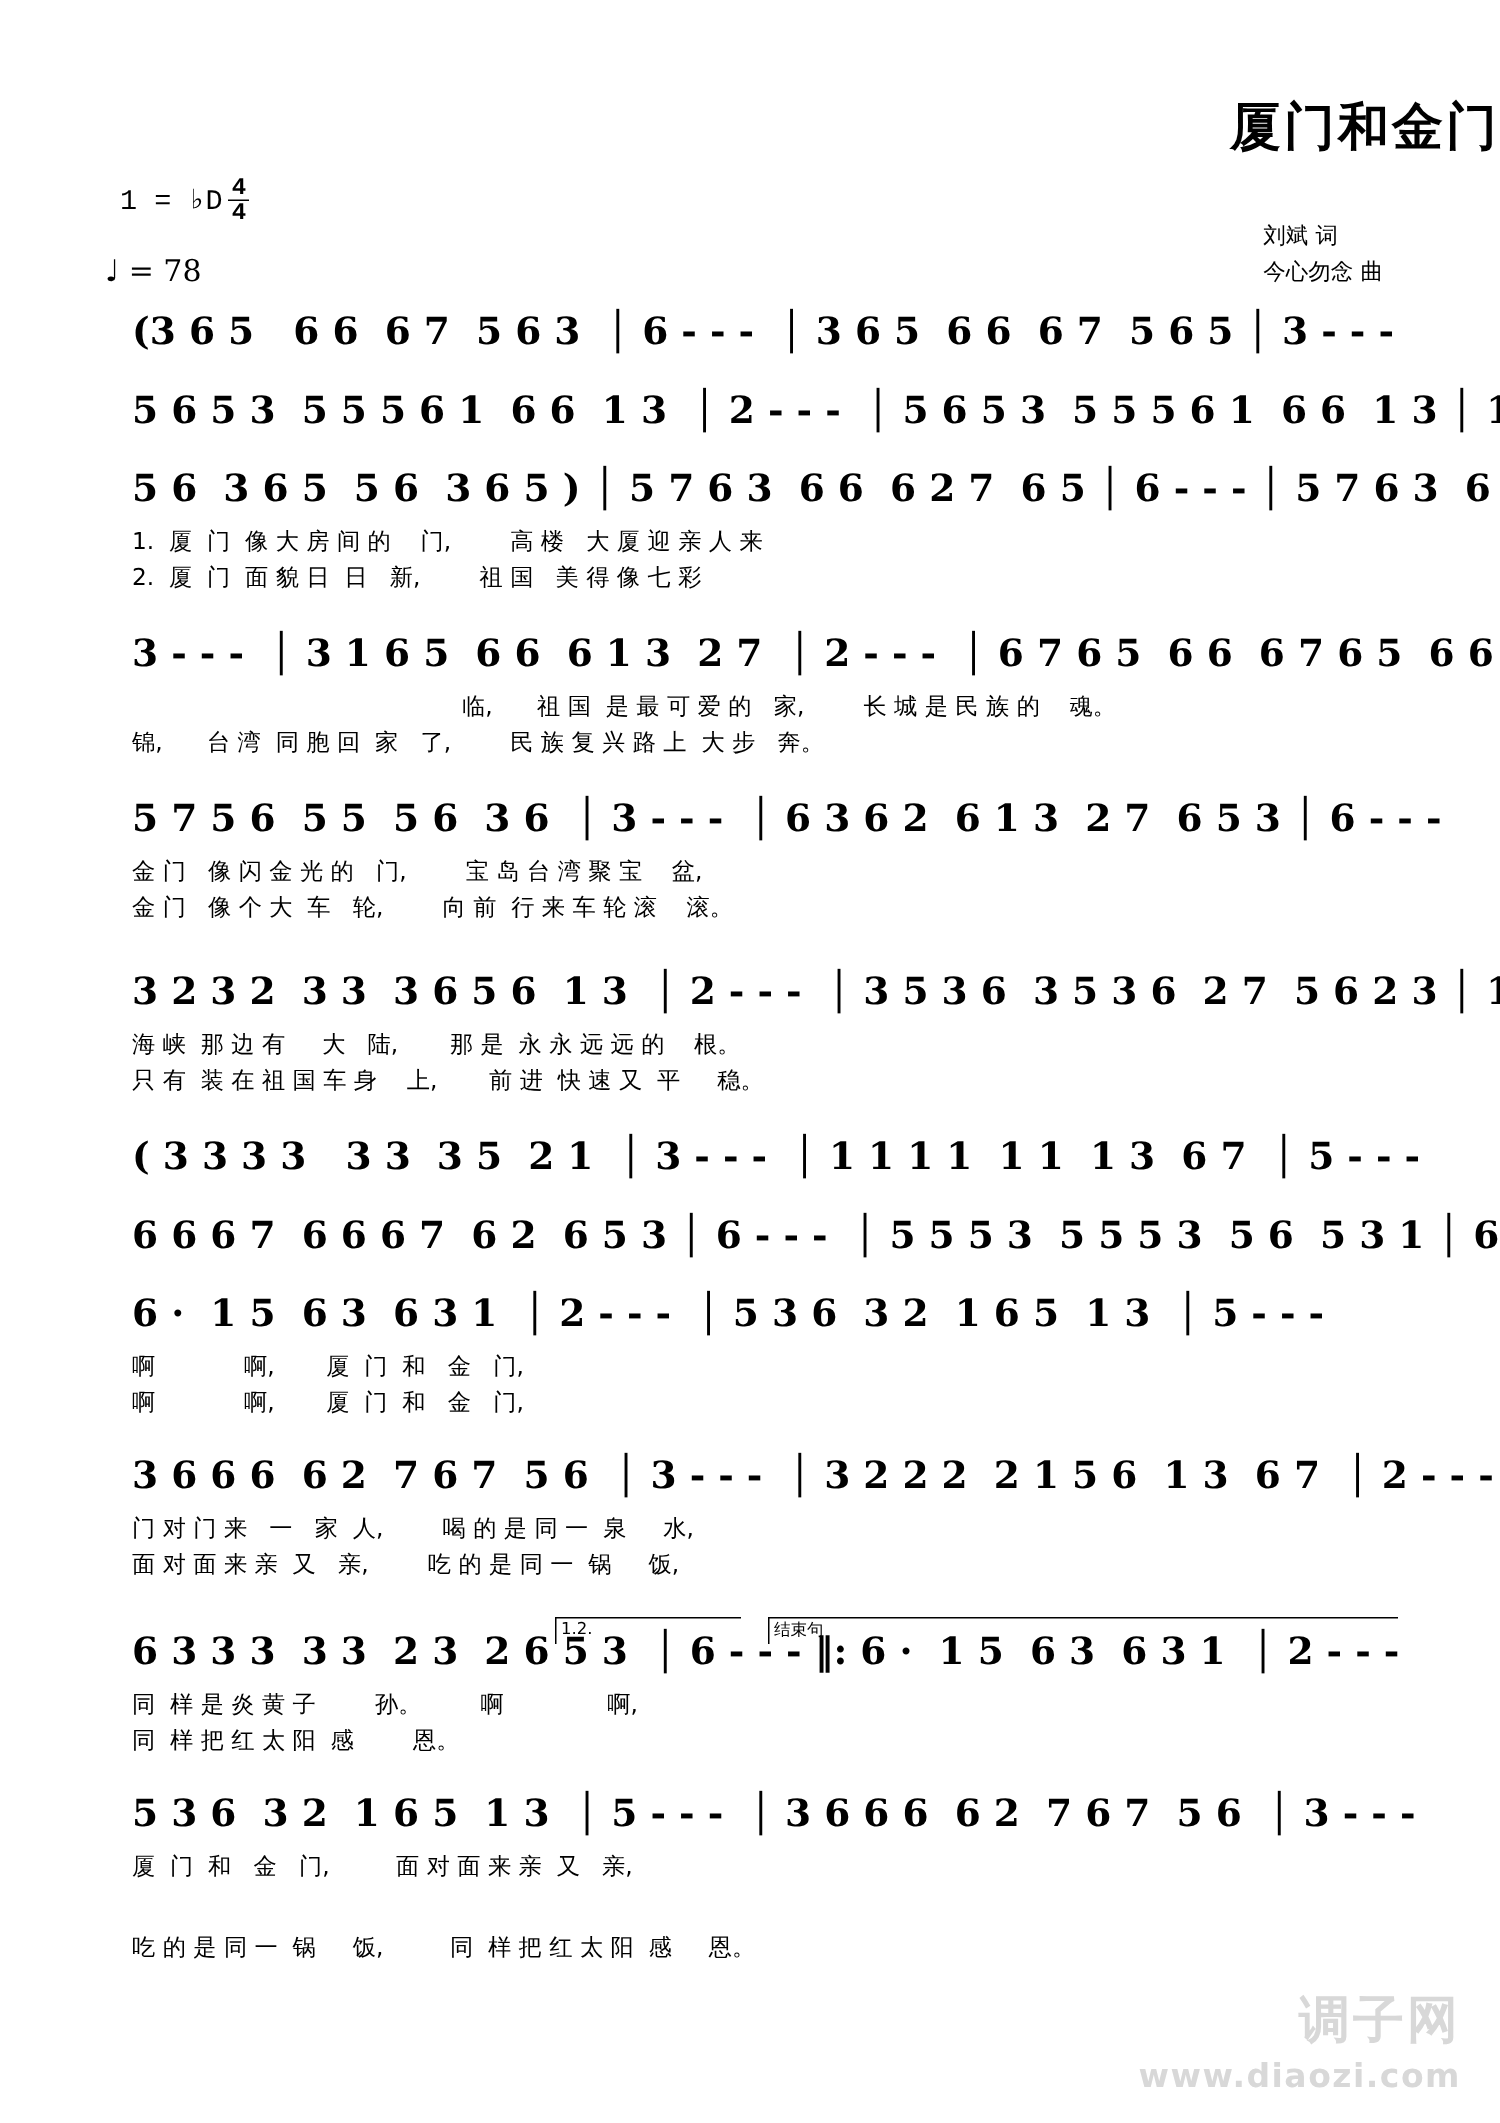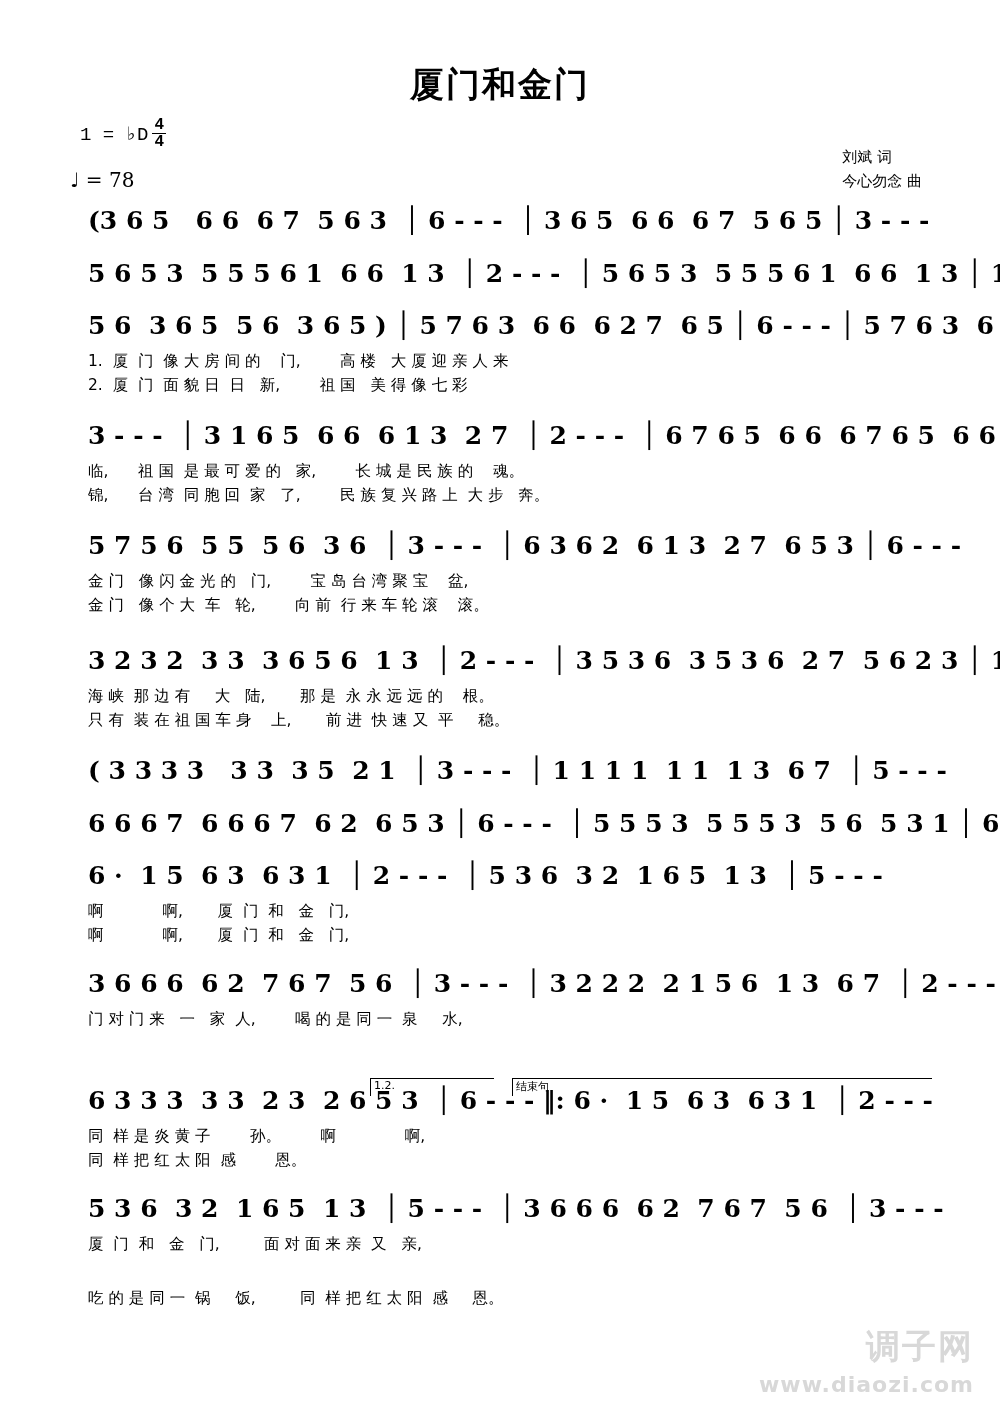--- a/index.html
+++ b/index.html
@@ -19,21 +19,21 @@
     position: relative;
     width: 1000px;
     height: 1415px;
   }
   
   .title {
     position: absolute;
     top: 62px;
     left: 0;
     width: 1000px;
-    text-align: center;
+    text-align: right;
     font-size: 34px;
     font-weight: bold;
     letter-spacing: 2px;
     font-family: "DejaVu Sans", sans-serif;
   }
   
   .keysig {
     position: absolute;
     left: 80px;
     top: 118px;
@@ -141,21 +141,21 @@
   </div>
 
   <div class="sysrow" style="top:310px;">
     <div class="notes">5 6  3 6 5  5 6  3 6 5 ) │ 5 7 6 3  6 6  6 2 7  6 5 │ 6 - - - │ 5 7 6 3  6 6  6 2 7  6 5 │</div>
     <div class="lyr" style="margin-top:8px;">1.  厦  门  像 大 房 间 的    门,        高 楼   大 厦 迎 亲 人 来</div>
     <div class="lyr">2.  厦  门  面 貌 日  日   新,        祖 国   美 得 像 七 彩</div>
   </div>
 
   <div class="sysrow" style="top:420px;">
     <div class="notes">3 - - -  │ 3 1 6 5  6 6  6 1 3  2 7  │ 2 - - -  │ 6 7 6 5  6 6  6 7 6 5  6 6  │ 6 5 3 6  1 -</div>
-    <div class="lyr" style="margin-top:8px;">临,      祖 国  是 最 可 爱 的   家,        长 城 是 民 族 的    魂。</div>
+    <div class="lyr" style="margin-top:8px;text-align:center;">临,      祖 国  是 最 可 爱 的   家,        长 城 是 民 族 的    魂。</div>
     <div class="lyr">锦,      台 湾  同 胞 回  家   了,        民 族 复 兴 路 上  大 步   奔。</div>
   </div>
 
   <div class="sysrow" style="top:530px;">
     <div class="notes">5 7 5 6  5 5  5 6  3 6  │ 3 - - -  │ 6 3 6 2  6 1 3  2 7  6 5 3 │ 6 - - -</div>
     <div class="lyr" style="margin-top:8px;">金 门   像 闪 金 光 的   门,        宝 岛 台 湾 聚 宝    盆,</div>
     <div class="lyr">金 门   像 个 大  车   轮,        向 前  行 来 车 轮 滚    滚。</div>
   </div>
 
   <div class="sysrow" style="top:645px;">
@@ -174,20 +174,21 @@
 
   <div class="sysrow" style="top:860px;">
     <div class="notes">6 ·  1 5  6 3  6 3 1  │ 2 - - -  │ 5 3 6  3 2  1 6 5  1 3  │ 5 - - -</div>
     <div class="lyr" style="margin-top:8px;">啊            啊,       厦  门  和   金   门,</div>
     <div class="lyr">啊            啊,       厦  门  和   金   门,</div>
   </div>
 
   <div class="sysrow" style="top:968px;">
     <div class="notes">3 6 6 6  6 2  7 6 7  5 6  │ 3 - - -  │ 3 2 2 2  2 1 5 6  1 3  6 7  │ 2 - - -</div>
     <div class="lyr" style="margin-top:8px;">门 对 门 来   一   家  人,        喝 的 是 同 一  泉     水,</div>
+    <div class="lyr">面 对 面 来 亲  又   亲,        吃 的 是 同 一  锅     饭,</div>
   </div>
 
   <div class="ending" style="left:370px; top:1078px; width:124px; height:18px;">1.2.</div>
   <div class="ending" style="left:512px; top:1078px; width:420px; height:18px;">结束句</div>
 
   <div class="sysrow" style="top:1085px;">
     <div class="notes">6 3 3 3  3 3  2 3  2 6 5 3  │ 6 - - - ‖: 6 ·  1 5  6 3  6 3 1  │ 2 - - -</div>
     <div class="lyr" style="margin-top:8px;">同  样 是 炎 黄 子        孙。        啊              啊,</div>
     <div class="lyr">同  样 把 红 太 阳  感        恩。</div>
   </div>

